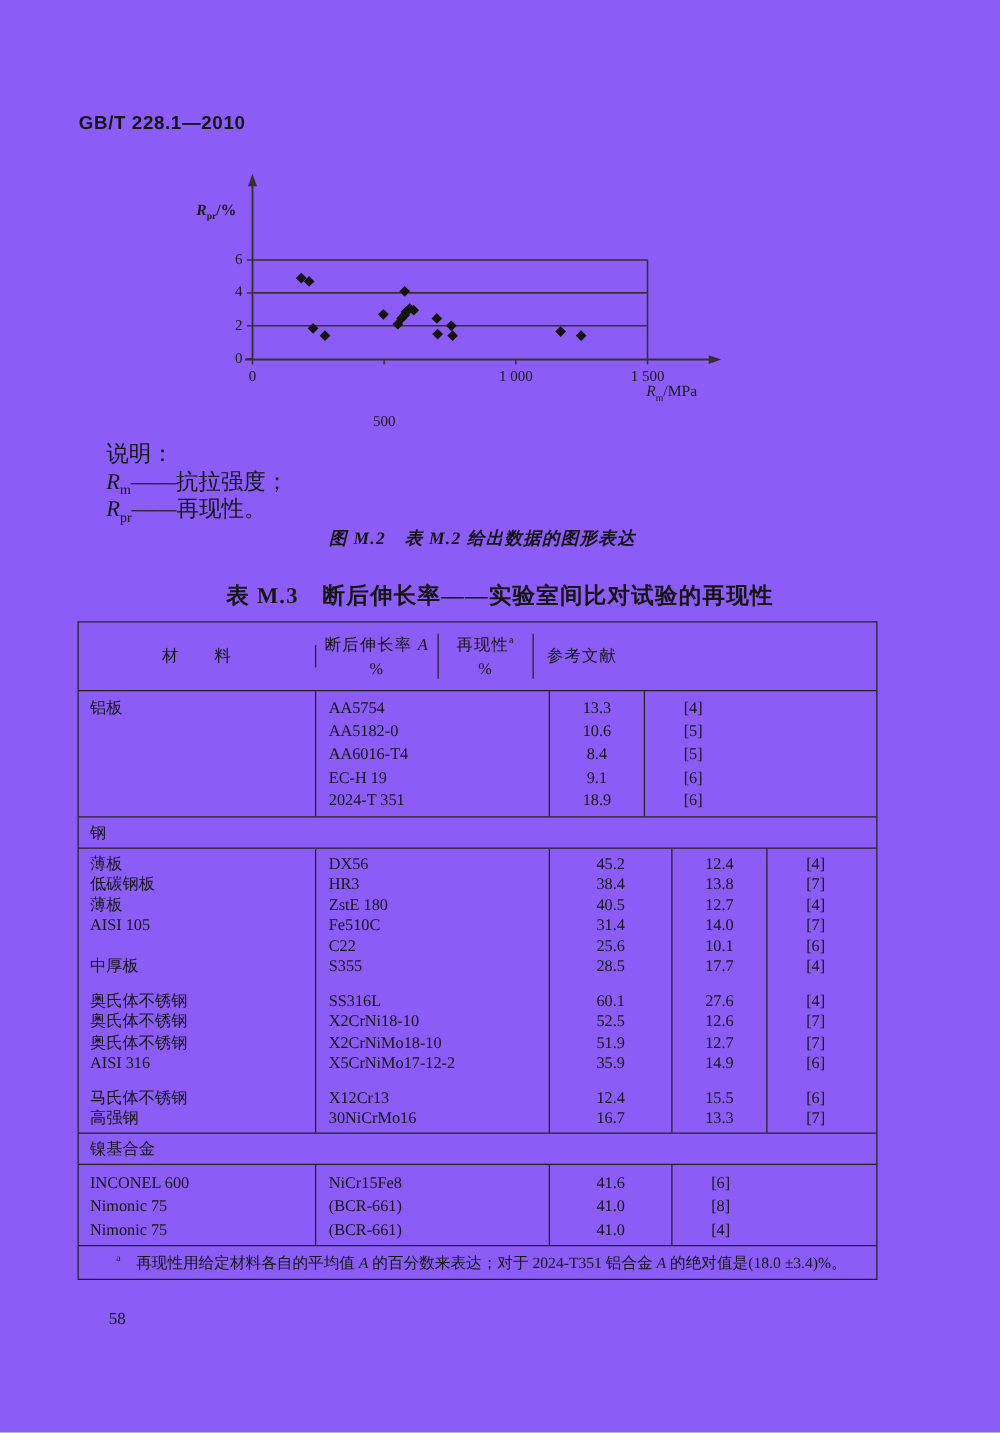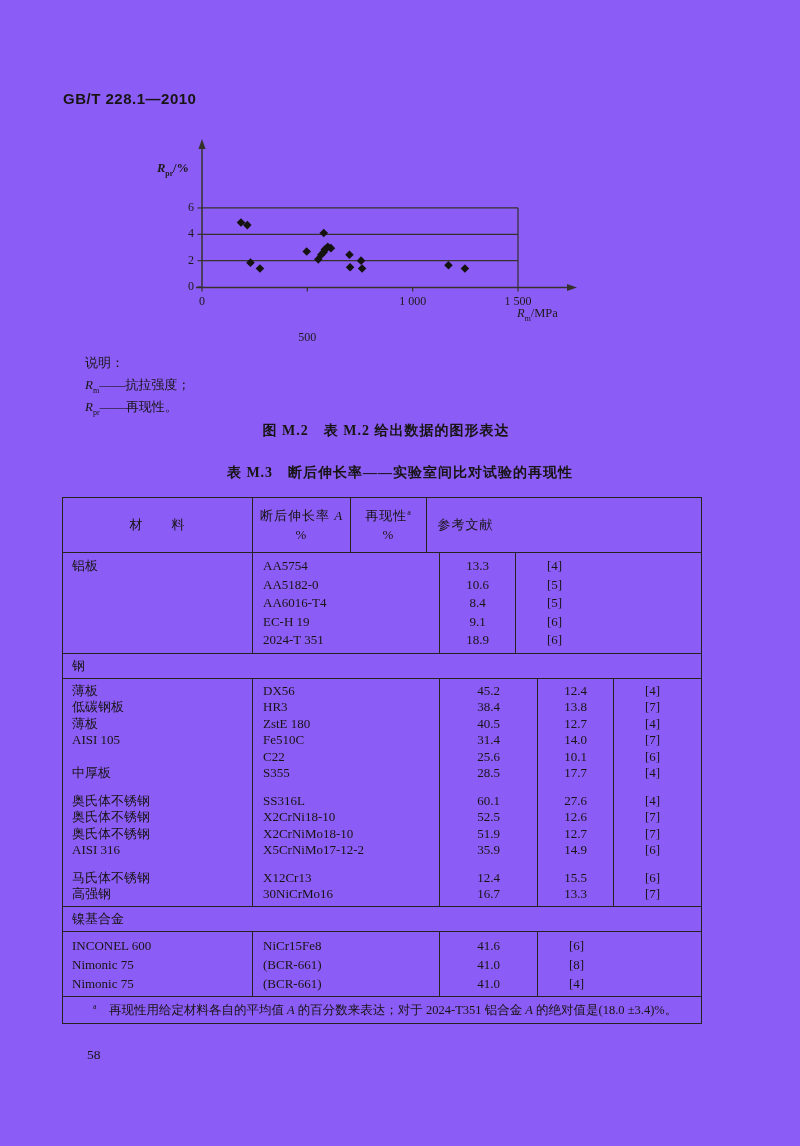--- a/index.html
+++ b/index.html
@@ -19,36 +19,36 @@
   }
 
   
   #chart-svg{position:absolute;left:140px;top:130px;width:460px;height:200px;}
   .axis-label{position:absolute;font-size:12.5px;color:#1c1a18;}
   .tick{position:absolute;font-size:12px;color:#1c1a18;}
   .tick.ytick{width:22px;text-align:right;}
   .tick.xtick{width:46px;text-align:center;}
 
   
-  .legend{position:absolute;left:85px;top:352px;font-size:13px;line-height:22px;}
+  .legend{position:absolute;left:85px;top:352px;font-size:18px;line-height:22px;}
   .fig-caption{
     position:absolute;left:0;top:422px;width:772px;text-align:center;
-    font-size:14px;font-weight:bold;letter-spacing:1px;
+    font-size:14px;font-weight:bold;letter-spacing:1px;font-style:italic;
   }
   .tbl-caption{
     position:absolute;left:0;top:464px;width:800px;text-align:center;
-    font-size:14px;font-weight:bold;letter-spacing:1px;
+    font-size:18px;font-weight:bold;letter-spacing:1px;
   }
 
   
   .tbl{
     position:absolute;left:62px;top:497px;width:640px;
     border:1.6px solid #26231f;font-size:13px;box-sizing:border-box;
   }
-  .trow{display:flex;}
+  .trow{display:flex;align-items:center;}
   .c1{width:190px;}.c2{width:187px;}.c3{width:98px;}.c4{width:76px;}.c5{width:77px;}
   .c1,.c2,.c3,.c4{border-right:1px solid #26231f;}
   .thead{height:54px;border-bottom:1px solid #26231f;}
   .hc{box-sizing:border-box;display:flex;flex-direction:column;justify-content:center;
       align-items:center;text-align:center;gap:2px;letter-spacing:1px;}
   .block .bc{box-sizing:border-box;padding:4px 0 3px 0;}
   .ln{height:18.5px;line-height:18.5px;white-space:nowrap;overflow:visible;}
   .bc.c1 .ln{padding-left:9px;}
   .bc.c2 .ln{padding-left:10px;}
   .bc.c3 .ln,.bc.c4 .ln,.bc.c5 .ln{text-align:center;}

